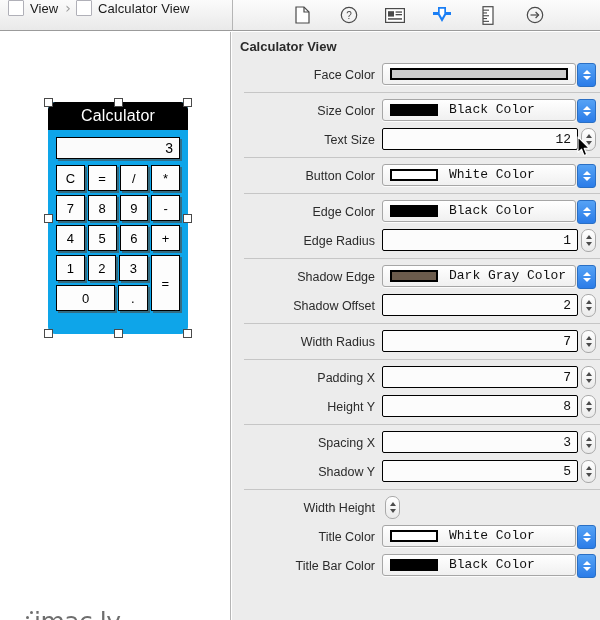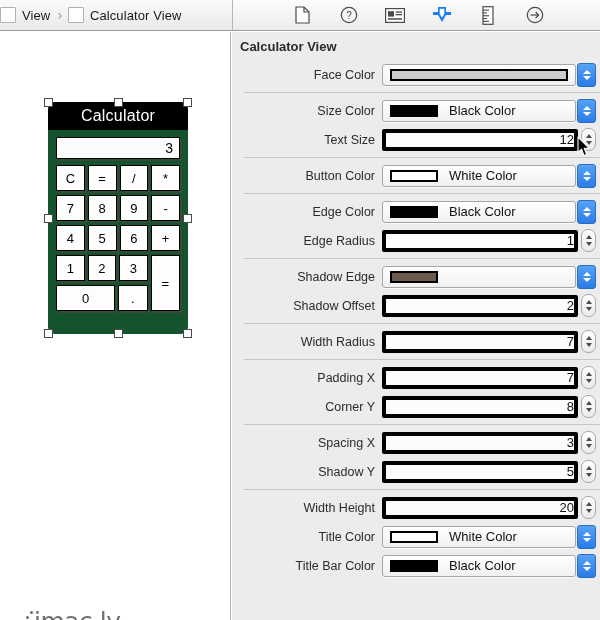--- a/index.html
+++ b/index.html
@@ -10,21 +10,21 @@
     -webkit-font-smoothing:none;
   }
   .app{position:relative;width:600px;height:620px;}
 
   
   .topbar{position:absolute;left:0;top:0;width:600px;height:32px;}
   .jump-bar{
     position:absolute;left:0;top:0;width:232px;height:31px;
     background:linear-gradient(#fbfbfb,#e9e9e9);
     border-bottom:1px solid #9b9b9b;
-    display:flex;align-items:center;box-sizing:border-box;
+    display:flex;align-items:flex-start;padding-left:8px;box-sizing:border-box;
   }
   .crumb{display:flex;align-items:center;gap:6px;}
   .crumb-box{
     width:14px;height:14px;background:#ffffff;
     border:1px solid #b0b0b8;box-shadow:inset 0 0 0 1px #ffffff;
     border-radius:1px;
   }
   .crumb-label{font-size:13px;color:#1a1a1a;letter-spacing:0.1px;}
   .crumb-sep{
     font-size:14px;color:#9a9a9a;margin:0 5px 0 7px;
@@ -47,21 +47,21 @@
   
   .canvas{
     position:absolute;left:0;top:32px;width:231px;height:588px;
     background:#ffffff;border-right:1px solid #b5b5b5;box-sizing:border-box;
     overflow:hidden;
   }
 
   .calc-wrap{position:absolute;left:44px;top:66px;width:148px;height:240px;}
   .calc{
     position:absolute;left:4px;top:4px;width:140px;height:232px;
-    background:#14532d;border-radius:7px;overflow:hidden;
+    background:#0ea5e9;border-radius:7px;overflow:hidden;
     box-sizing:border-box;
   }
   .calc-title{
     height:28px;background:#000000;color:#ffffff;
     display:flex;align-items:center;justify-content:center;
     font-size:16px;letter-spacing:0.2px;
     border-radius:7px 7px 0 0;
   }
   .calc-body{padding:7px 8px 8px 8px;}
   .calc-display{
@@ -118,21 +118,21 @@
   .row{
     display:flex;align-items:center;height:29px;padding-right:4px;
     box-sizing:border-box;
     margin-left:44px;
   }
   .lbl{
     width:106px;text-align:right;padding-right:7px;
     font-size:12.5px;color:#2b2b2b;white-space:nowrap;
     box-sizing:border-box;
   }
-  .ctl{flex:1;display:flex;align-items:center;min-width:0;}
+  .ctl{flex:1;display:flex;min-width:0;font-family:Liberation Mono, monospace;}
 
   
   .popup{
     flex:1;height:22px;display:flex;align-items:center;
     background:linear-gradient(#ffffff,#f0f0f0);
     border:1px solid #a6a6a6;border-radius:3px;
     box-sizing:border-box;min-width:0;
     box-shadow:0 1px 0 rgba(255,255,255,.8);
   }
   .swatch-cell{
@@ -156,23 +156,23 @@
     box-sizing:border-box;gap:2px;
   }
   .stepper-blue .chev{
     width:0;height:0;border-left:4px solid transparent;border-right:4px solid transparent;
   }
   .stepper-blue .up{border-bottom:4px solid #ffffff;}
   .stepper-blue .down{border-top:4px solid #ffffff;}
 
   
   .numfield{
-    flex:1;height:22px;background:#fcfcfc;border:4px solid #000000;
+    flex:1;height:22px;background:#fcfcfc;border:1px solid #000000;
     border-radius:2px;display:flex;align-items:center;justify-content:flex-end;
-    padding-right:0;box-sizing:border-box;font-size:13px;color:#111;
+    padding-right:6px;box-sizing:border-box;font-size:13px;color:#111;
     min-width:0;
   }
   .stepper-gray{
     width:15px;height:23px;flex:none;margin-left:3px;
     background:linear-gradient(#ffffff,#eaeaea);
     border:1px solid #a9a9a9;border-radius:7px;
     display:flex;flex-direction:column;align-items:center;justify-content:center;
     box-sizing:border-box;gap:3px;
   }
   .stepper-gray .chev{
@@ -429,20 +429,21 @@
     </div>
     <div class="sep"></div>
 
     <div class="row">
       <div class="lbl">Shadow Edge</div>
       <div class="ctl">
         <div class="popup">
           <div class="swatch-cell">
             <span class="swatch" style="background:#6b5b4c"></span>
           </div>
+          <span class="popup-text">Dark Gray Color</span>
         </div>
         <div class="stepper-blue">
           <span class="chev up"></span>
           <span class="chev down"></span>
         </div>
       </div>
     </div>
 
     <div class="row">
       <div class="lbl">Shadow Offset</div>
@@ -479,21 +480,21 @@
           <span>7</span>
         </div>
         <div class="stepper-gray">
           <span class="chev up"></span>
           <span class="chev down"></span>
         </div>
       </div>
     </div>
 
     <div class="row">
-      <div class="lbl">Corner Y</div>
+      <div class="lbl">Height Y</div>
       <div class="ctl">
         <div class="numfield">
           <span>8</span>
         </div>
         <div class="stepper-gray">
           <span class="chev up"></span>
           <span class="chev down"></span>
         </div>
       </div>
     </div>
@@ -522,23 +523,20 @@
           <span class="chev up"></span>
           <span class="chev down"></span>
         </div>
       </div>
     </div>
     <div class="sep"></div>
 
     <div class="row">
       <div class="lbl">Width Height</div>
       <div class="ctl">
-        <div class="numfield">
-          <span>20</span>
-        </div>
         <div class="stepper-gray">
           <span class="chev up"></span>
           <span class="chev down"></span>
         </div>
       </div>
     </div>
 
     <div class="row">
       <div class="lbl">Title Color</div>
       <div class="ctl">

